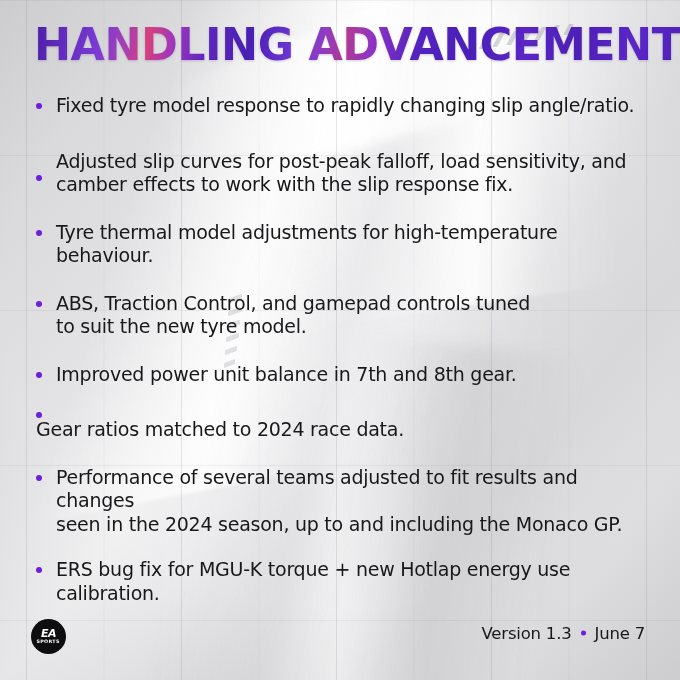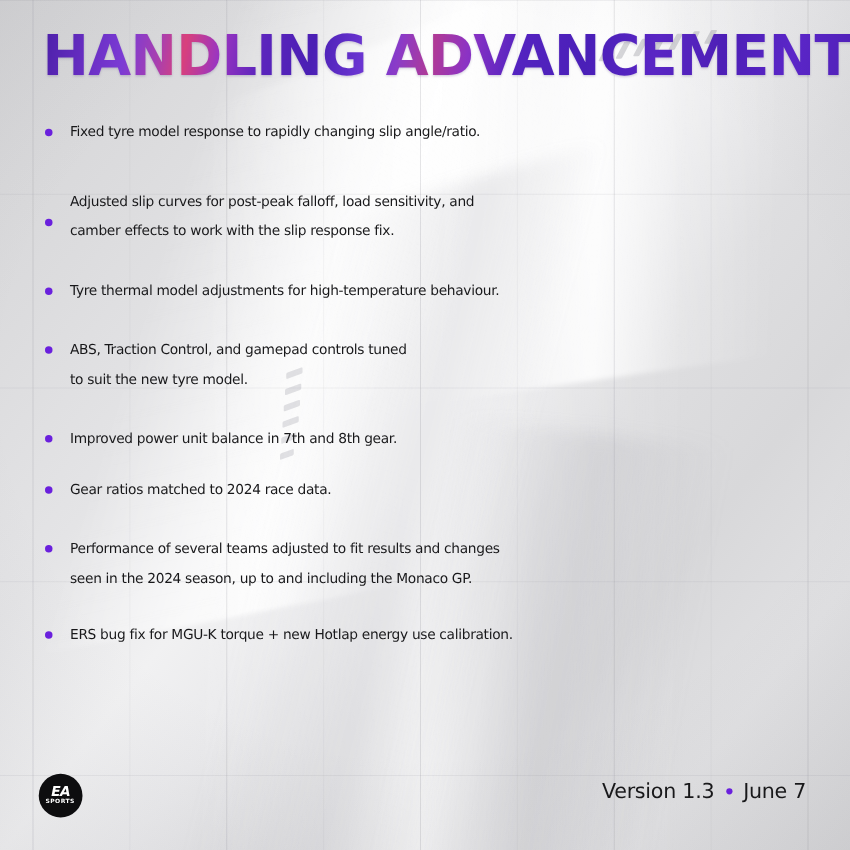--- a/index.html
+++ b/index.html
@@ -213,21 +213,21 @@
     width: 6px;
     height: 6px;
     border-radius: 50%;
     background: #6a20dd;
     margin-top: 9px;
     margin-right: 14px;
   }
 
   .bullet-text {
     font-family: "DejaVu Sans", sans-serif;
-    font-size: 11px;
+    font-size: 19px;
     line-height: 23.5px;
     color: #18181a;
     letter-spacing: -0.25px;
     white-space: pre-line;
   }
 
   
   #footer {
     position: absolute;
     left: 0; right: 0;
@@ -405,21 +405,21 @@
         <span class="bullet-dot"></span>
         <span class="bullet-text">ABS, Traction Control, and gamepad controls tuned
 to suit the new tyre model.</span>
       </div>
 
       <div class="bullet-row" style="margin-top:24px;">
         <span class="bullet-dot"></span>
         <span class="bullet-text">Improved power unit balance in 7th and 8th gear.</span>
       </div>
 
-      <div class="bullet-row" style="margin-top:17px;">
+      <div class="bullet-row" style="margin-top:17px;flex-direction:column;">
         <span class="bullet-dot"></span>
         <span class="bullet-text">Gear ratios matched to 2024 race data.</span>
       </div>
 
 
       <div class="bullet-row" style="margin-top:24px;">
         <span class="bullet-dot"></span>
         <span class="bullet-text">Performance of several teams adjusted to fit results and changes
 seen in the 2024 season, up to and including the Monaco GP.</span>
       </div>

